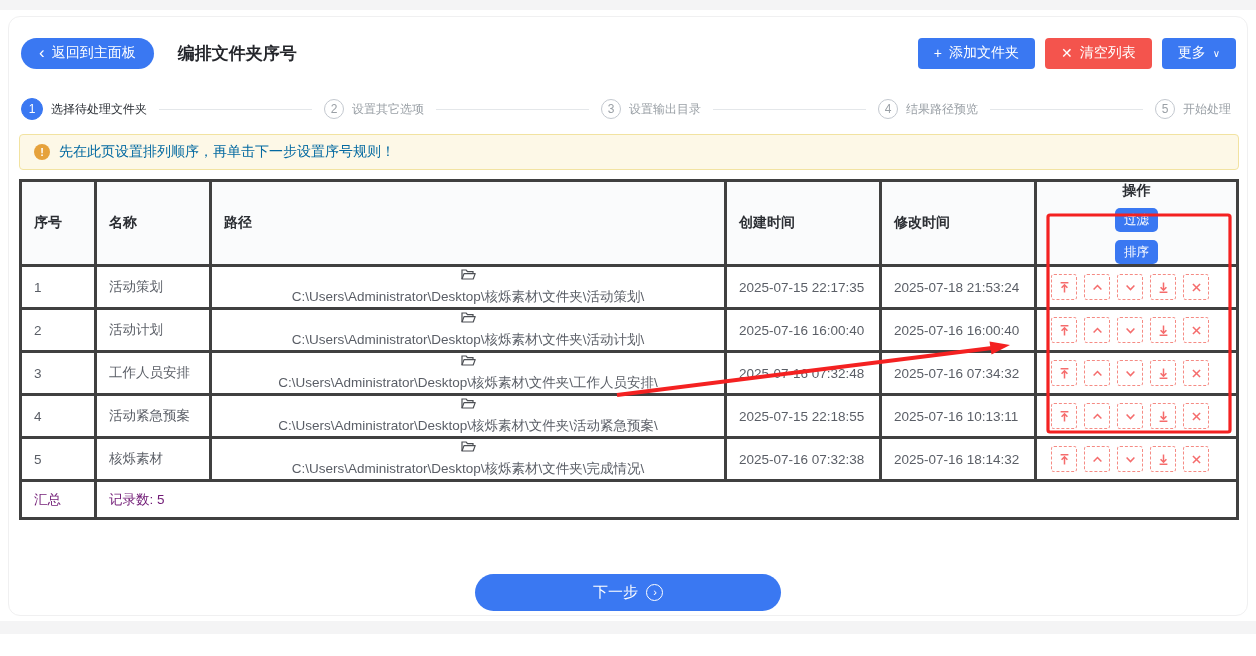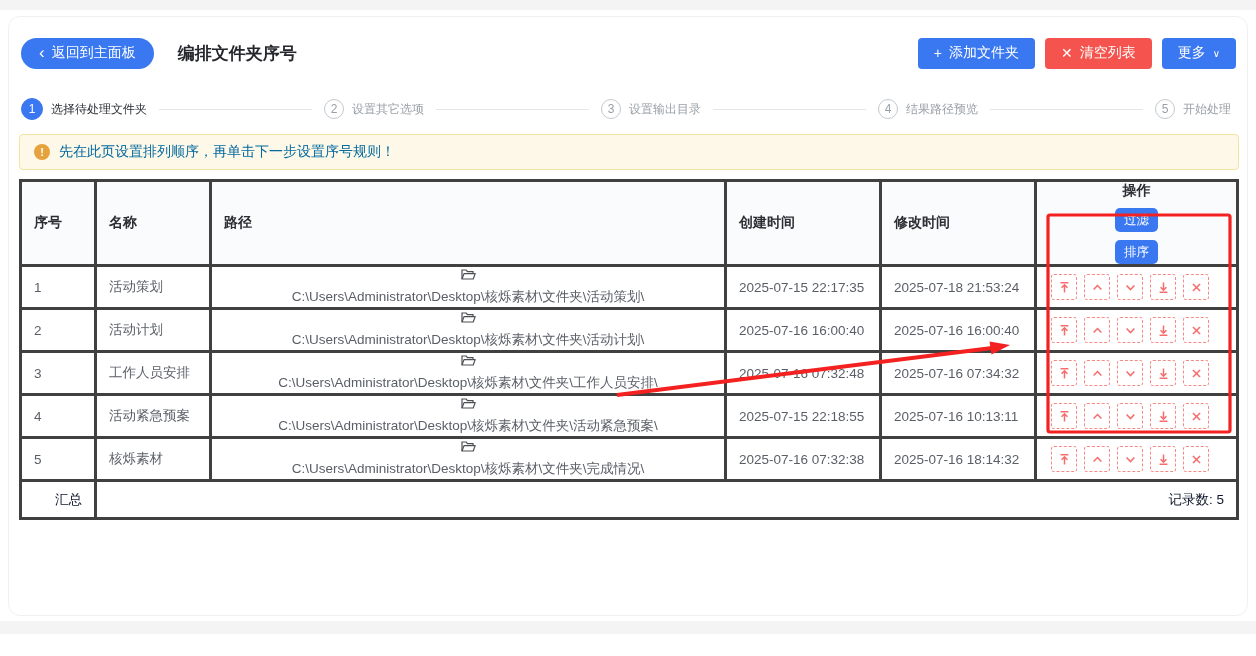--- a/index.html
+++ b/index.html
@@ -44,21 +44,21 @@
                  font-weight:bold; display:flex; align-items:center; justify-content:center; flex:none; }
   .notice-text { font-size:14px; color:#0369a1; }
 
   
   .tbl-wrap { position:absolute; left:10px; top:162px; width:1220px; }
   table { width:100%; border-collapse:collapse; table-layout:fixed; }
   th, td { border:3px solid #404040; font-size:13.5px; text-align:left; padding:0 12px;
            overflow:hidden; white-space:nowrap; }
   th { height:40px; background:#fafbfc; color:#2b2e33; font-weight:bold; font-size:14px; }
   td { height:43px; color:#5a5e66; }
-  .sum-row td { height:38px; color:#0f172a;text-align:right; }
+  .sum-row td { height:38px; color:#701a75; }
   .th-actions { display:flex; align-items:center; gap:8px;flex-direction:column; }
   .mini-btn { height:24px; padding:0 9px; font-size:12.5px; border-radius:5px; }
   .path-cell { display:flex; align-items:center; gap:7px;flex-direction:column; }
   .folder-icon { flex:none; display:inline-flex; }
   .row-actions { display:flex; align-items:center; gap:7px; padding-left:2px; }
   .act-btn { width:26px; height:26px; background:#fff; border:1px dashed #f58b84; border-radius:3px;
              display:inline-flex; align-items:center; justify-content:center; cursor:pointer; padding:0; }
   .act-btn svg { display:block; }
 
   
@@ -416,19 +416,23 @@
             </td>
         </tr>
         <tr class="sum-row">
           <td>汇总</td>
           <td colspan="5">记录数: 5</td>
         </tr>
       </tbody>
     </table>
   </div>
 
+  <button class="next-btn">
+    <span>下一步</span>
+    <span class="next-circ">›</span>
+  </button>
 </div>
 
 <svg class="overlay" viewBox="0 0 1256 656">
   <rect x="1048" y="215" width="182" height="217" fill="none" stroke="#f42121" stroke-width="3.2" rx="2"></rect>
   <line x1="617" y1="395" x2="992" y2="348" stroke="#f42121" stroke-width="4"></line>
   <polygon points="1010,345 989.5,341.5 991.5,354.5" fill="#f42121"></polygon>
 </svg>
 
 </body></html>

